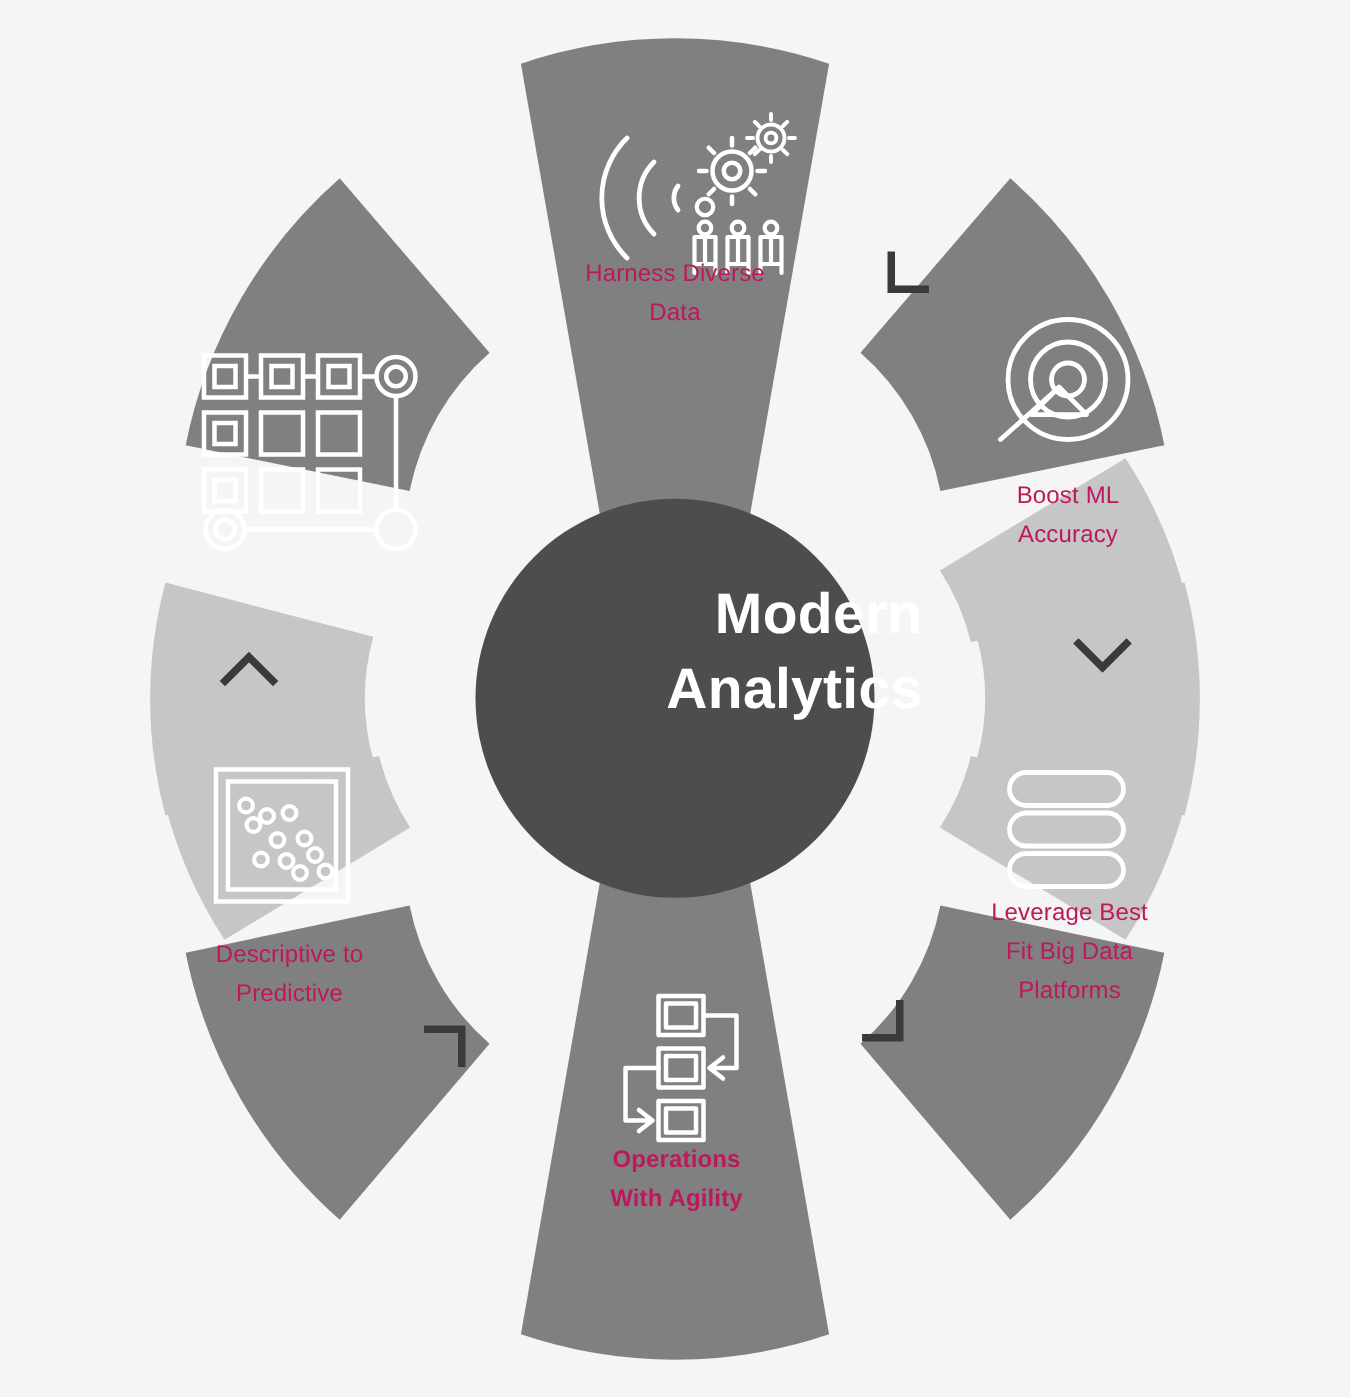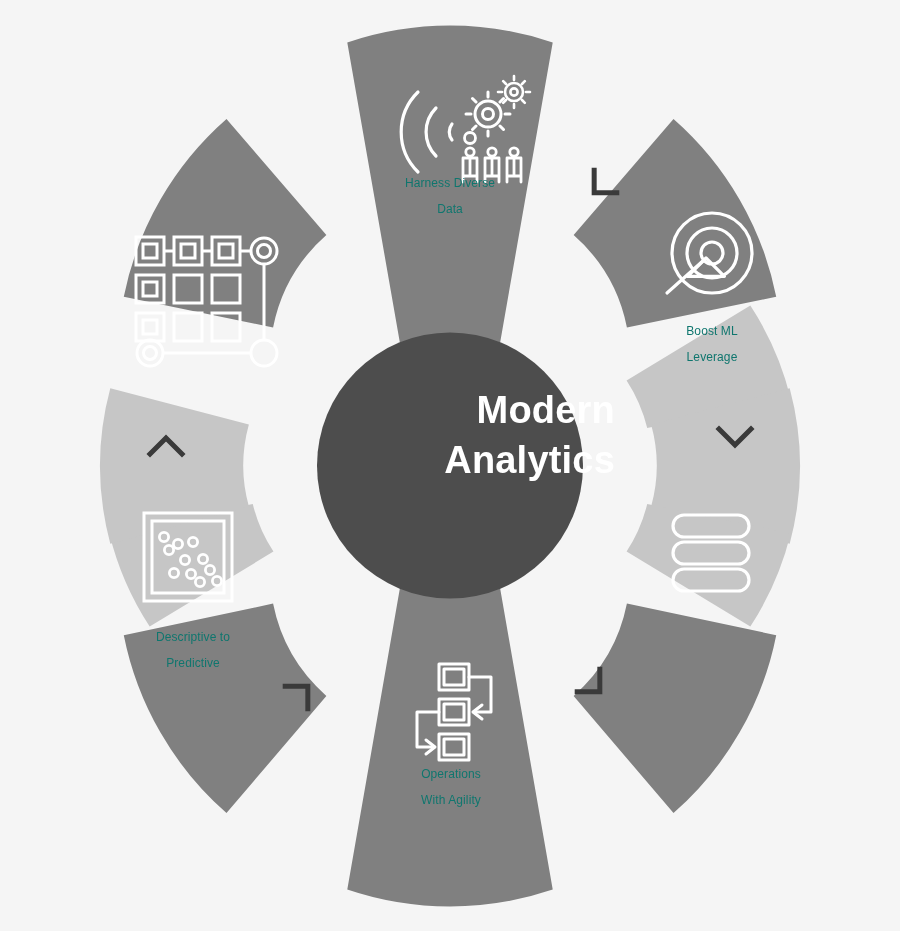--- a/index.html
+++ b/index.html
@@ -22,22 +22,22 @@
     position: absolute;
     left: 0;
     top: 0;
     width: 900px;
     height: 931px;
     display: block;
   }
   .seg-label {
     position: absolute;
     text-align: center;
-    color: #0f766e;
-    font-size: 12px;
+    color: #be185d;
+    font-size: 16px;
     line-height: 26px;
     white-space: pre-line;
     letter-spacing: 0.1px;
     pointer-events: none;
   }
   .center-label {
     position: absolute;
     text-align: right;
     color: #ffffff;
     font-size: 38px;
@@ -220,22 +220,25 @@
     </g>
   </svg>
 
   <div class="center-label" style="left:285px; top:385px; width:330px;">Modern
 Analytics</div>
 
   <div class="seg-label" style="left:330px; top:170px; width:240px;">Harness Diverse
 Data</div>
 
   <div class="seg-label" style="left:612px; top:318px; width:200px;">Boost ML
-Leverage</div>
-
-
-  <div class="seg-label" style="left:341px; top:761px; width:220px;">Operations
+Accuracy</div>
+
+  <div class="seg-label" style="left:608px; top:596px; width:210px;">Leverage Best
+Fit Big Data
+Platforms</div>
+
+  <div class="seg-label" style="left:341px; top:761px; width:220px;font-weight:bold;">Operations
 With Agility</div>
 
   <div class="seg-label" style="left:88px; top:624px; width:210px;text-align:center;">Descriptive to
 Predictive</div>
 
 </div>
 
 </body></html>

